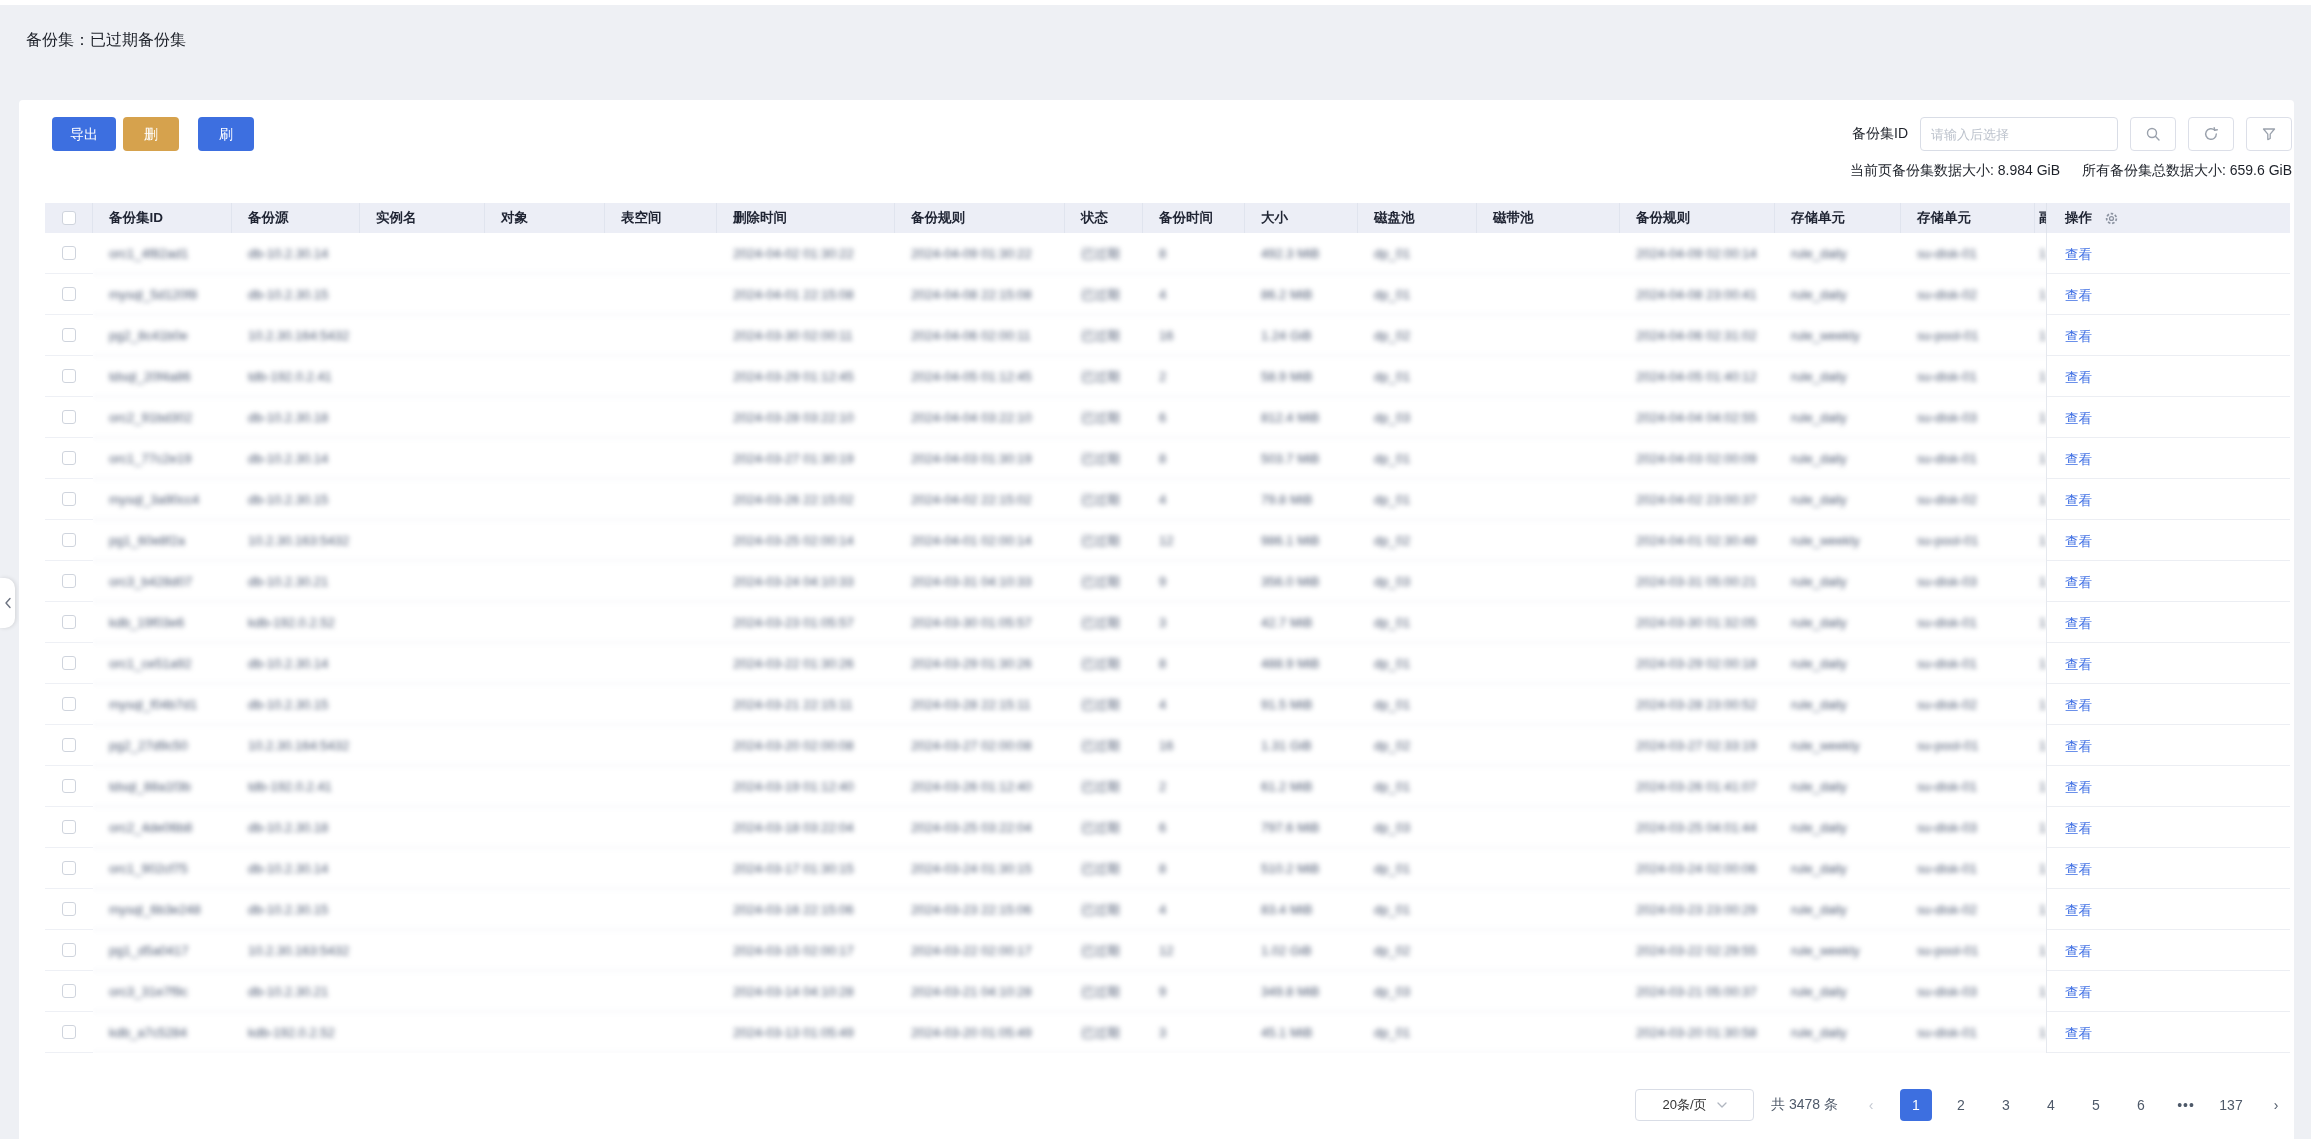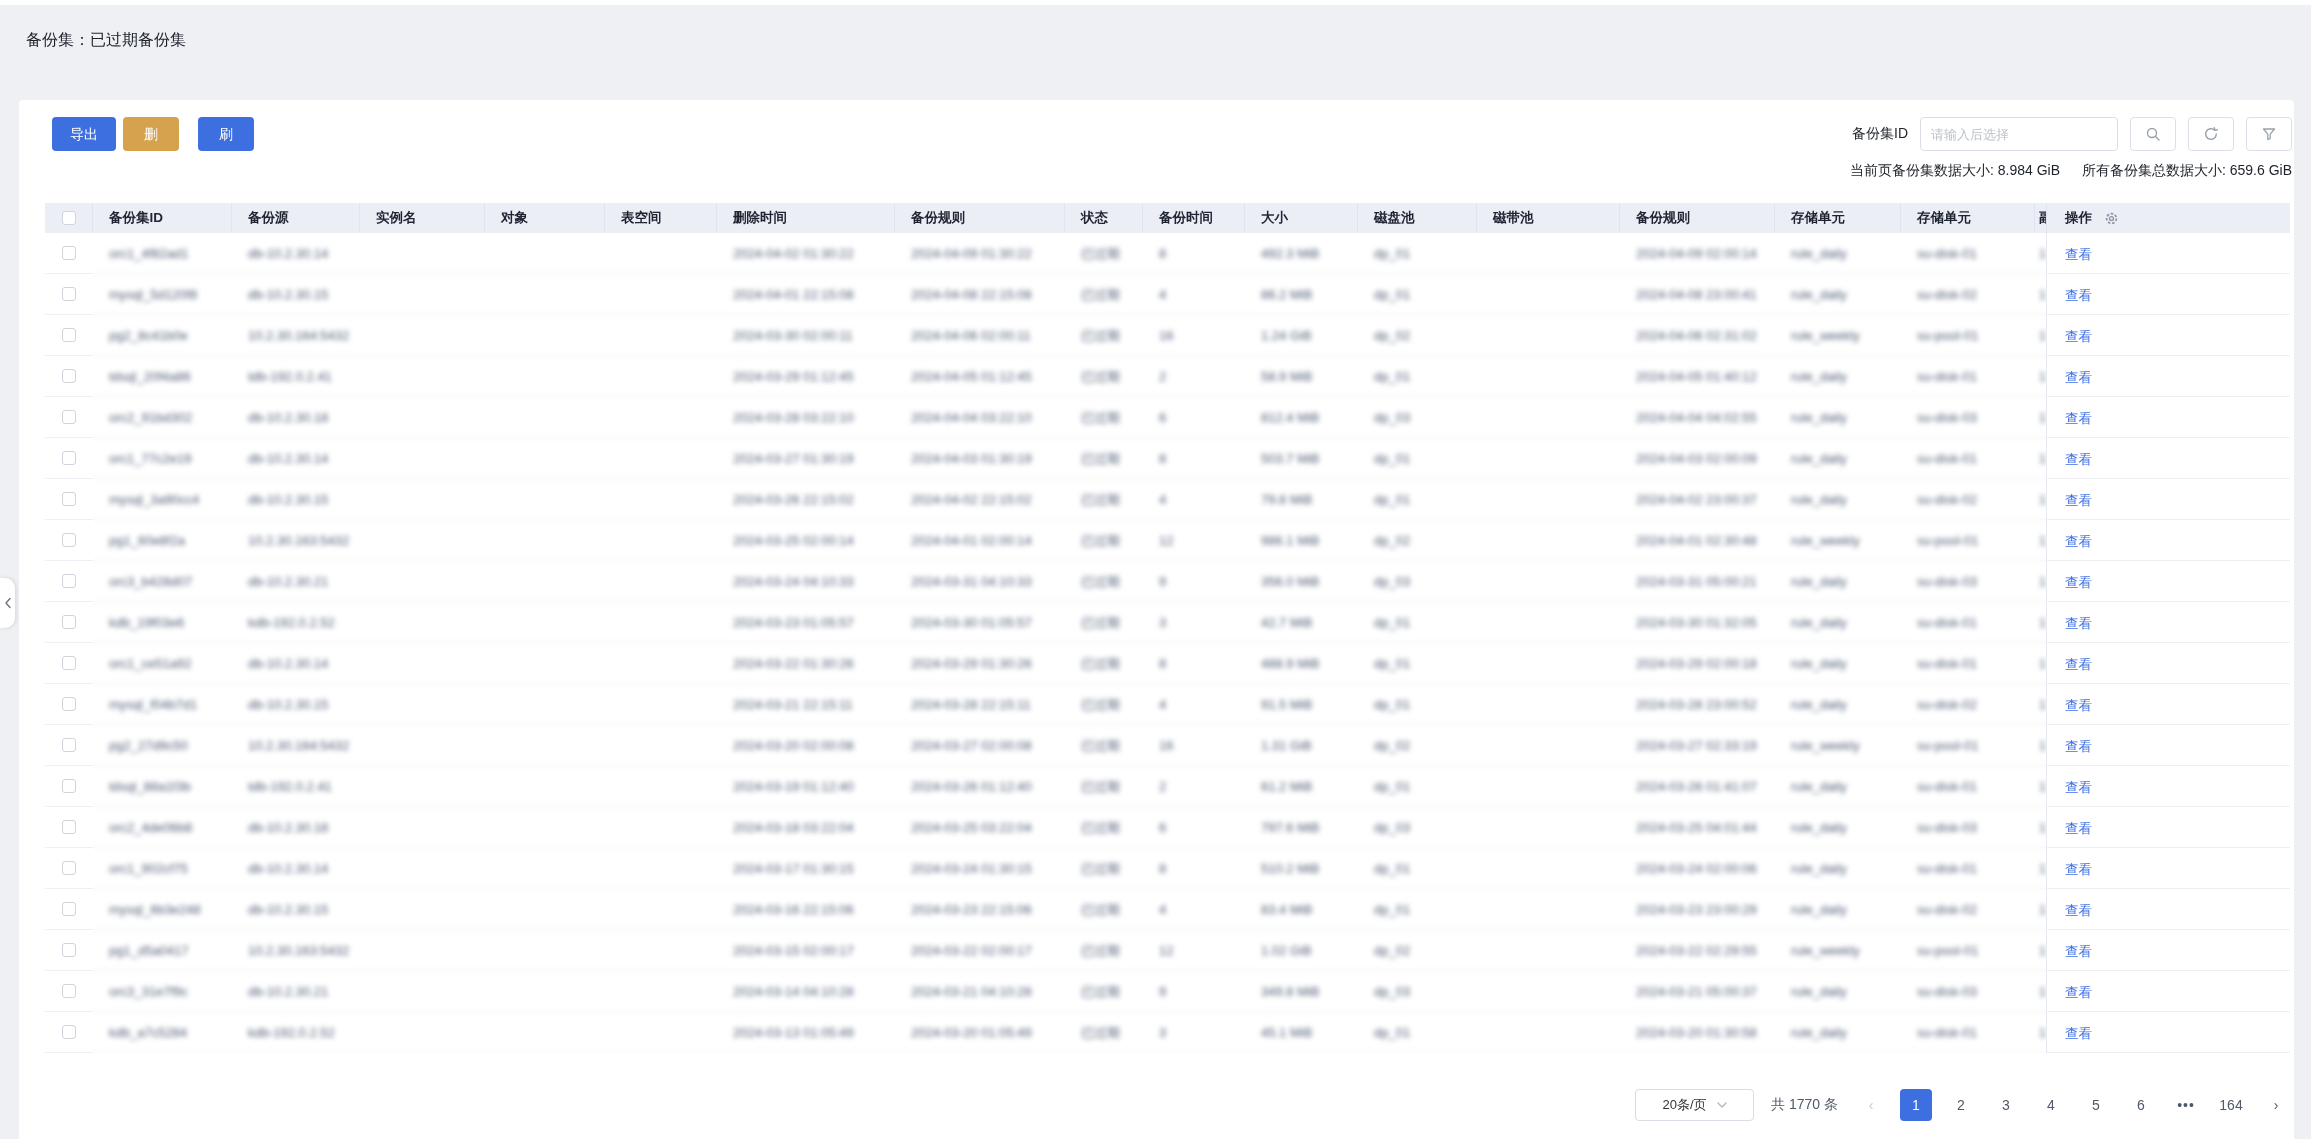--- a/index.html
+++ b/index.html
@@ -634,31 +634,31 @@
 
   <div class="pagination">
     <div class="page-size-select">
       <span>20条/页</span>
       <span style="display:inline-flex;">
         <svg width="10" height="8" viewBox="0 0 10 8">
             <polyline points="1,2 5,6 9,2" fill="none" stroke="#b0b6c0" stroke-width="1.3" stroke-linecap="round" stroke-linejoin="round"></polyline>
           </svg>
       </span>
     </div>
-    <span class="total-count">共 1770 条</span>
+    <span class="total-count">共 3478 条</span>
     <div id="pager" style="display:flex;align-items:center;gap:13px;">
         <span class="pg prev">‹</span>
         <span class="pg active">1</span>
         <span class="pg">2</span>
         <span class="pg">3</span>
         <span class="pg">4</span>
         <span class="pg">5</span>
         <span class="pg">6</span>
         <span class="pg ellipsis">•••</span>
-        <span class="pg">164</span>
+        <span class="pg">137</span>
         <span class="pg">›</span>
       </div>
   </div>
 
 </div>
 
 <div class="drawer-handle">
   <span style="display:inline-flex;">
     <svg width="8" height="12" viewBox="0 0 8 12">
         <polyline points="6,1.5 2,6 6,10.5" fill="none" stroke="#6b7280" stroke-width="1.4" stroke-linecap="round" stroke-linejoin="round"></polyline>

